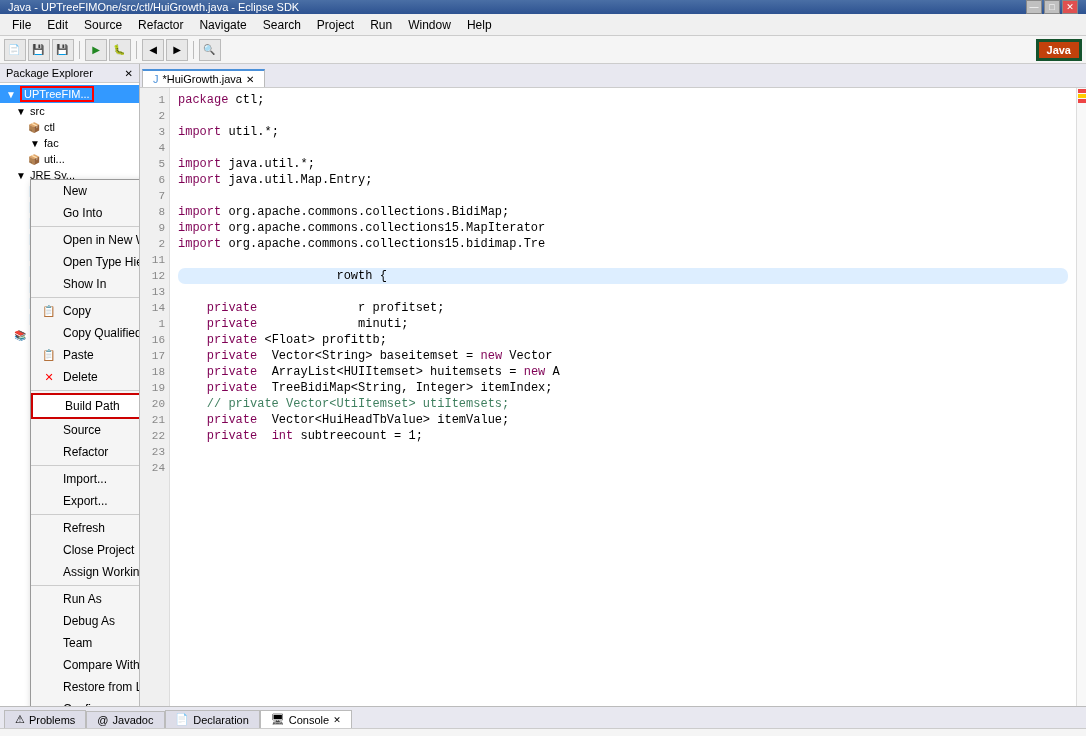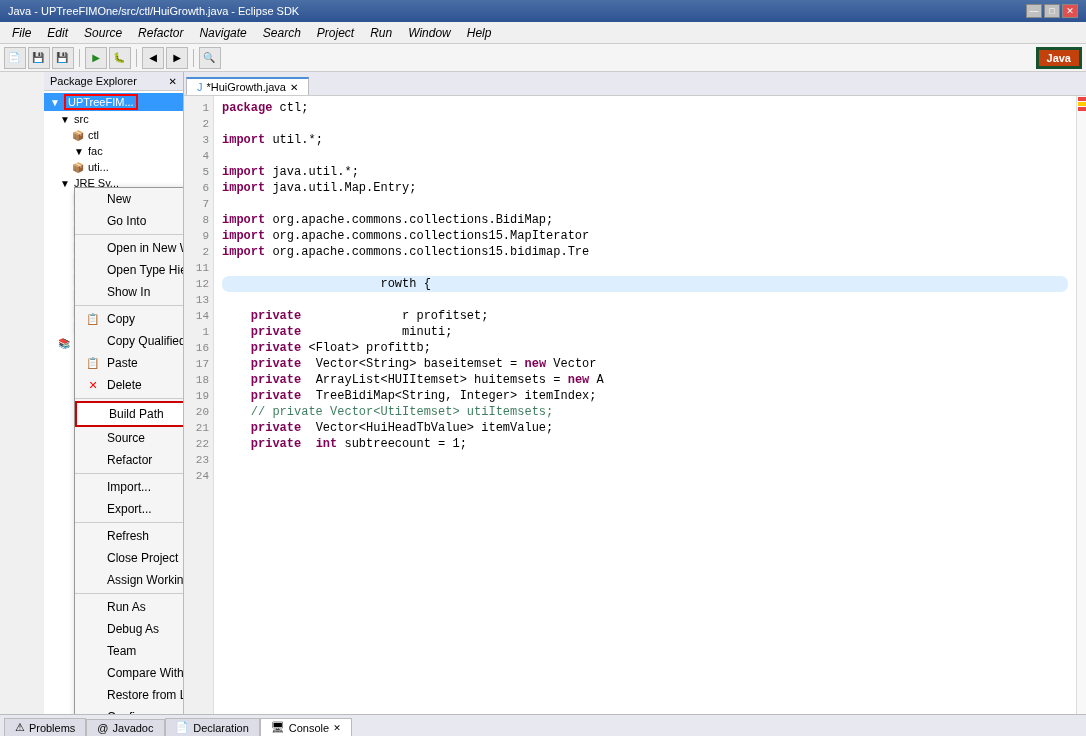--- a/index.html
+++ b/index.html
@@ -6,21 +6,21 @@
     body { font-family: 'Segoe UI', Tahoma, Geneva, Verdana, sans-serif; font-size: 12px; background: #f0f0f0; overflow: hidden; }
     
     
     #title-bar {
       background: linear-gradient(to bottom, #4a6fa5, #2d5291);
       color: white;
       padding: 4px 8px;
       display: flex;
       align-items: center;
       justify-content: space-between;
-      height: 22px;
+      height: 14px;
       font-size: 11px;
     }
     #title-bar-buttons { display: flex; gap: 2px; }
     .title-btn {
       width: 16px; height: 14px;
       background: #c0c0c0;
       border: 1px solid #888;
       font-size: 9px;
       display: flex; align-items: center; justify-content: center;
       cursor: pointer;
@@ -33,21 +33,20 @@
       border-bottom: 1px solid #ccc;
       display: flex;
       align-items: center;
       padding: 2px 4px;
       height: 22px;
       font-size: 12px;
     }
     .menu-item {
       padding: 2px 8px;
       cursor: pointer;
-      font-style: italic;
     }
 
     
     #toolbar {
       background: #f5f5f5;
       border-bottom: 1px solid #ccc;
       padding: 2px 4px;
       display: flex;
       align-items: center;
       height: 28px;
@@ -68,21 +67,20 @@
       padding: 2px 8px;
       font-size: 11px;
       font-weight: bold;
       border: 3px solid #14532d;
     }
 
     
     #main-layout {
       display: flex;
       height: calc(736px - 22px - 22px - 28px - 22px);
-      padding-left: 44px;
     }
 
     
     #left-panel {
       width: 140px;
       min-width: 140px;
       border-right: 1px solid #bbb;
       background: white;
       overflow: hidden;
       position: relative;
@@ -187,21 +185,21 @@
     }
     #code-area {
       flex: 1;
       padding: 4px 8px;
       font-family: 'Courier New', monospace;
       font-size: 12px;
       line-height: 16px;
       overflow: hidden;
       background: white;
     }
-    .kw { color: #7f0055; font-weight: bold; }
+    .kw { color: #7f0055; font-weight: normal; }
     .cm { color: #3f7f5f; }
 
     
     #bottom-panel {
       height: 55px;
       border-top: 1px solid #bbb;
       background: #f5f5f5;
     }
     #bottom-tabs {
       display: flex;

